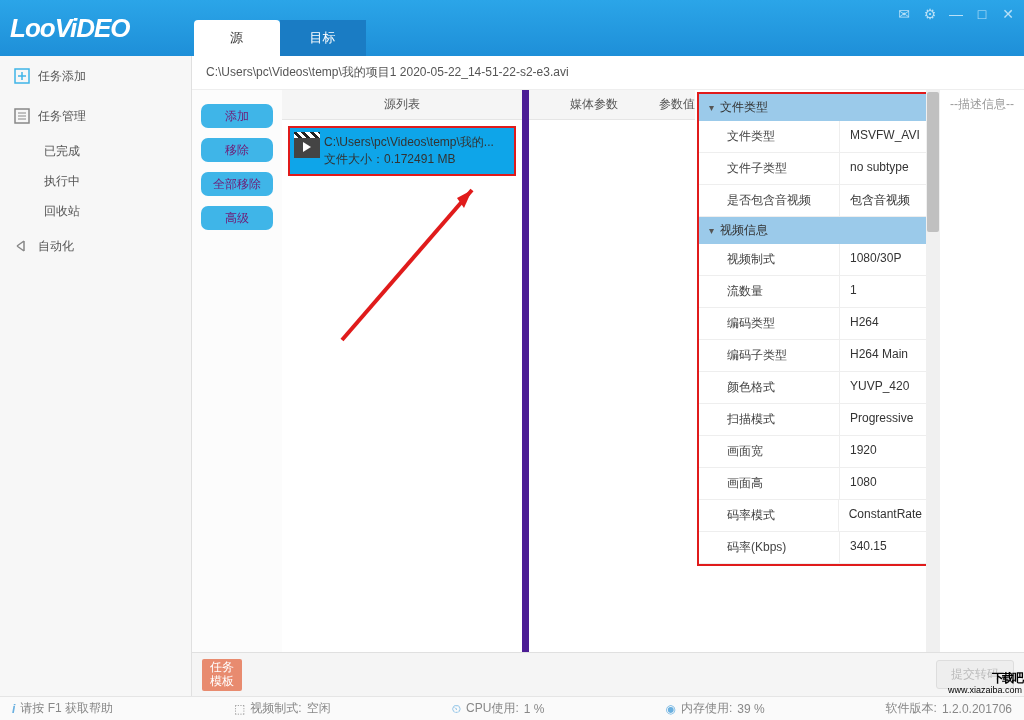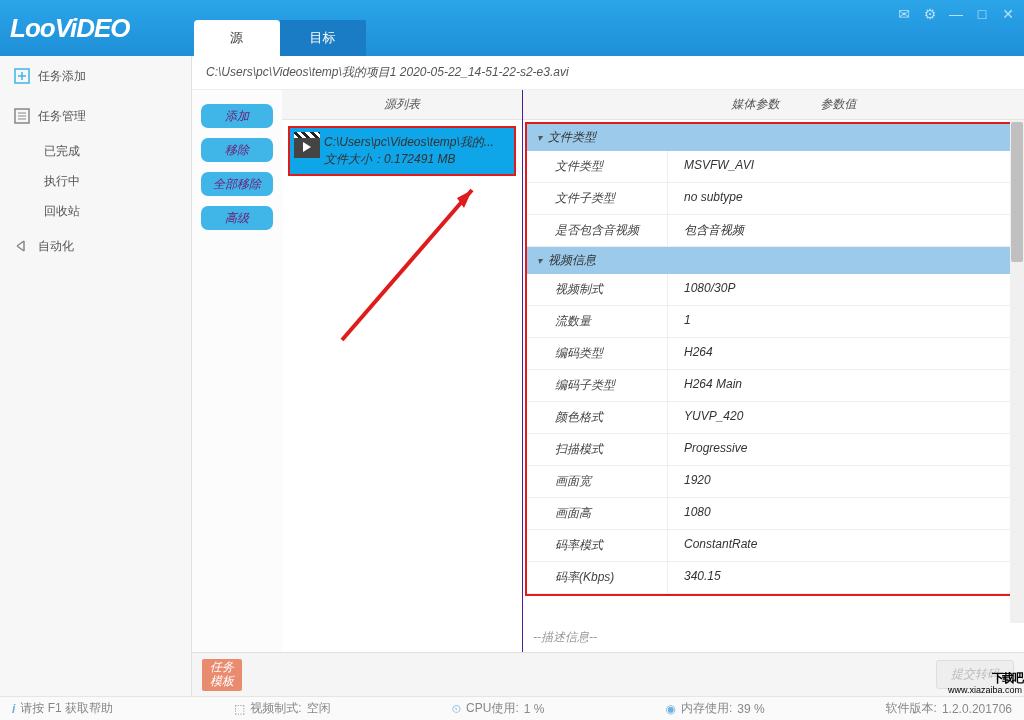--- a/index.html
+++ b/index.html
@@ -10,45 +10,45 @@
 .tab { width: 86px; height: 36px; display: flex; align-items: center; justify-content: center; color: #fff; cursor: pointer; font-size: 13px; }
 .tab.active { background: #fff; color: #333; border-radius: 4px 4px 0 0; }
 .tab.inactive { background: #1a7cc4; }
 .win-controls { position: absolute; right: 8px; top: 6px; display: flex; gap: 10px; }
 .win-btn { color: #b8e0f7; cursor: pointer; font-size: 14px; width: 16px; text-align: center; }
 .body-area { display: flex; height: calc(100% - 56px - 24px); }
 .sidebar { width: 192px; background: #f7f7f7; border-right: 1px solid #e0e0e0; }
 .sidebar-item { height: 40px; display: flex; align-items: center; padding-left: 14px; color: #555; cursor: pointer; gap: 8px; font-size: 13px; }
 .sidebar-item.sub { padding-left: 44px; height: 30px; }
 .sb-icon { width: 16px; height: 16px; display: inline-flex; align-items: center; justify-content: center; }
-.main { flex: 1; display: flex; flex-direction: column; background: #fff; font-style: italic; }
+.main { flex: 1; display: flex; flex-direction: column; background: #fff; }
 .path-row { padding: 8px 14px; color: #555; border-bottom: 1px solid #eee; }
 .columns { flex: 1; display: flex; overflow: hidden; }
 .col-left { width: 90px; background: #fcfcfc; display: flex; flex-direction: column; align-items: center; padding-top: 14px; gap: 10px; position: relative; }
 .pill { width: 72px; height: 24px; border-radius: 7px; background: #3fb5e8; color: #701a75; display: flex; align-items: center; justify-content: center; cursor: pointer; font-size: 12px; }
 .col-mid { width: 240px; display: flex; flex-direction: column; }
-.col-right { flex: 1; display: flex; flex-direction: column; border-left: 1px solid #4c1d95; }
+.col-right { flex: 1; display: flex; flex-direction: row; border-left: 7px solid #4c1d95; }
 .col-header { height: 30px; background: #f5f5f5; border-bottom: 1px solid #e5e5e5; display: flex; align-items: center; justify-content: center; color: #555; font-size: 12px; }
 .col-right .col-header { display: flex; }
 .col-right .col-header > div { flex: 0 0 auto; }
 .hdr-media { width: 130px; text-align: center; }
 .hdr-value { flex: 1; text-align: center; }
 .source-list { flex: 1; padding: 6px; position: relative; }
 .source-item { background: #0ea5e9; border: 2px solid #e01b1b; padding: 6px 6px 6px 34px; position: relative; cursor: pointer; }
 .clap { position: absolute; left: 4px; top: 4px; width: 26px; height: 26px; background: #444; display: flex; align-items: center; justify-content: center; }
 .clap::before { content: ""; position: absolute; top: 0; left: 0; right: 0; height: 6px; background: repeating-linear-gradient(45deg, #fff 0 3px, #222 3px 6px); }
 .play-tri { width: 0; height: 0; border-left: 8px solid #fff; border-top: 5px solid transparent; border-bottom: 5px solid transparent; margin-top: 4px; }
 .source-item .line1 { color: #333; white-space: nowrap; overflow: hidden; text-overflow: ellipsis; }
 .source-item .line2 { color: #333; }
 .param-scroll { flex: 1; overflow-y: auto; border: 2px solid #e01b1b; margin: 2px 6px 2px 2px; position: relative; }
 .group-hdr { background: #9bcaea; color: #333; padding: 5px 10px; display: flex; align-items: center; gap: 6px; cursor: pointer; }
 .chev { font-size: 10px; color: #555; }
 .param-row { display: flex; border-bottom: 1px solid #eee; }
 .param-label { width: 140px; padding: 7px 0 7px 28px; color: #444; background: #fff; }
-.param-value { flex: 1; padding: 7px 16px; color: #333; background: #fff; position: relative; border-left: 1px solid #eee; }
+.param-value { flex: 1; padding: 7px 10px; color: #333; background: #fff; position: relative; border-left: 1px solid #eee; }
 .desc-row { padding: 6px 10px; color: #999; font-size: 12px; }
 .bottom-bar { height: 44px; background: #f5f5f5; border-top: 1px solid #e0e0e0; display: flex; align-items: center; padding: 0 10px; gap: 20px; }
 .task-tpl { background: #e88b6f; color: #fff; width: 40px; height: 32px; display: flex; flex-direction: column; align-items: center; justify-content: center; font-size: 10px; line-height: 1.1; cursor: pointer; border-radius: 2px; }
 .submit-btn { margin-left: auto; background: #eee; color: #bbb; border: 1px solid #ddd; padding: 5px 14px; border-radius: 3px; cursor: pointer; }
 .statusbar { height: 24px; background: #fafafa; border-top: 1px solid #e5e5e5; display: flex; align-items: center; padding: 0 12px; color: #888; font-size: 11px; }
 .st-seg { display: flex; align-items: center; gap: 5px; }
 .st-sep { flex: 1; }
 .arrow { position: absolute; pointer-events: none; }
 .arrow-line { stroke: #e01b1b; stroke-width: 4; fill: none; }
 .arrow-head { fill: #e01b1b; }

